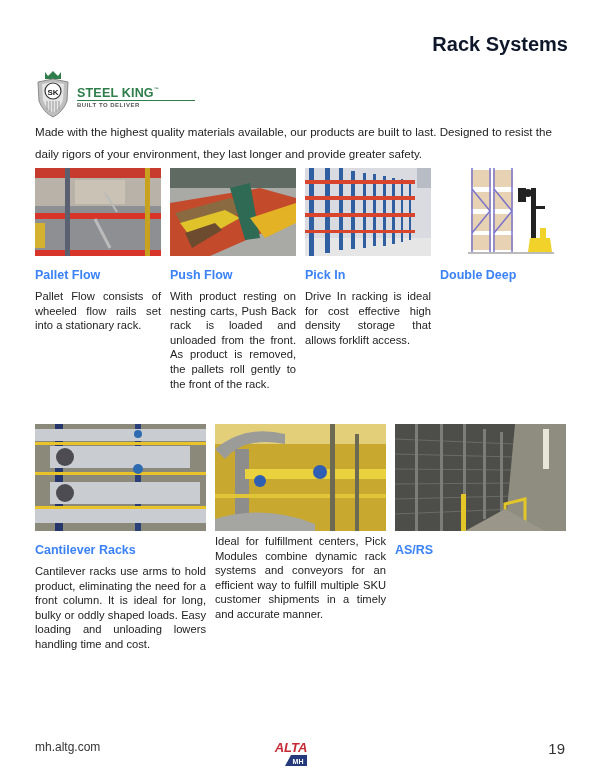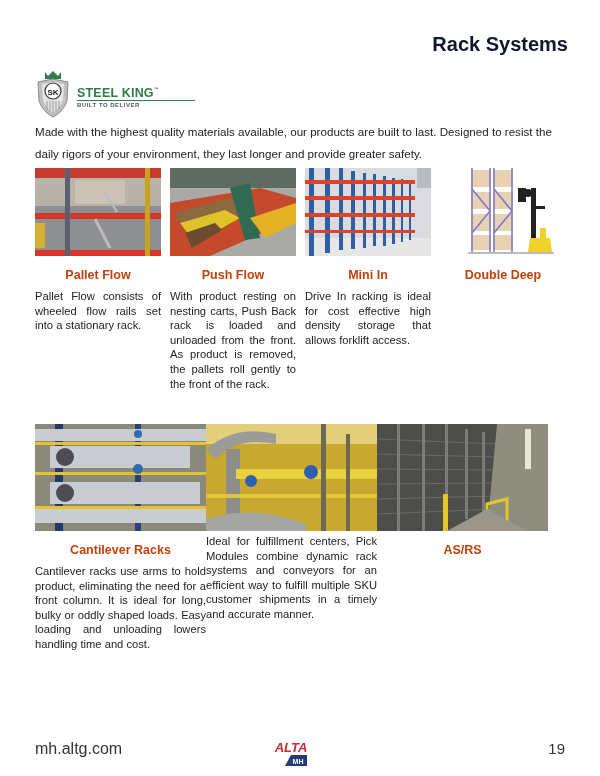--- a/index.html
+++ b/index.html
@@ -11,30 +11,30 @@
     .logo { position: absolute; left: 35px; top: 69px; width: 160px; height: 50px; }
     .logo-shield { position: absolute; left: 0; top: 0; width: 36px; height: 50px; }
     .logo-text { position: absolute; left: 42px; top: 17px; font-size: 12.5px; font-weight: 900; color: #2e7d4a; letter-spacing: 0.2px; }
     .logo-tm { font-size: 5px; vertical-align: top; }
     .logo-rule { position: absolute; left: 42px; top: 31px; width: 118px; height: 1px; background: #2e7d4a; }
     .logo-tagline { position: absolute; left: 42px; top: 33px; font-size: 6px; font-weight: bold; color: #555; letter-spacing: 0.5px; }
 
     .intro { position: absolute; left: 35px; top: 121px; width: 532px; font-size: 11.6px; line-height: 22px; color: #222; }
 
     .row1 { position: absolute; left: 35px; top: 168px; width: 532px; display: grid; grid-template-columns: repeat(4, 126px); column-gap: 9px; }
-    .row2 { position: absolute; left: 35px; top: 424px; width: 532px; display: grid; grid-template-columns: repeat(3, 171px); }
+    .row2 { position: absolute; left: 35px; top: 424px; width: 532px; display: grid; grid-template-columns: repeat(3, 171px); column-gap: 9px; }
 
     .photo { height: 88px; position: relative; overflow: hidden; }
     .row2 .photo { height: 107px; }
 
-    .card-title { text-align: center; font-size: 12.5px; font-weight: bold; color: #c2410c; margin-top: 12px; height: 18px; }
+    .card-title { font-size: 12.5px; font-weight: bold; color: #3b82f6; margin-top: 12px; height: 18px; }
     .row2 .card-title { margin-top: 12px; }
     .card-text { font-size: 11.2px; line-height: 14.6px; color: #222; text-align: justify; text-align-last: left; margin-top: 3px; }
 
-    .footer-url { position: absolute; left: 35px; top: 740px; font-size: 16px; color: #333; }
+    .footer-url { position: absolute; left: 35px; top: 740px; font-size: 12px; color: #333; }
     .footer-page { position: absolute; right: 35px; top: 740px; font-size: 15px; color: #333; }
     .footer-logo { position: absolute; left: 271px; top: 739px; width: 40px; height: 28px; }
   </style>
 </head>
 <body>
 
 <div class="page-title">Rack Systems</div>
 
 <div class="logo">
   <svg class="logo-shield" viewBox="0 0 36 50">
@@ -109,21 +109,21 @@
         </g>
         <g fill="#d8452c">
           <rect x="0" y="12" width="110" height="4"></rect>
             <rect x="0" y="28" width="110" height="4"></rect>
           <rect x="0" y="45" width="110" height="4"></rect>
             <rect x="0" y="62" width="110" height="3"></rect>
         </g>
         <rect x="112" y="0" width="14" height="20" fill="#b8bcc4"></rect>
       </svg>
     </div>
-    <div class="card-title">Mini In</div>
+    <div class="card-title">Pick In</div>
     <div class="card-text">Drive In racking is ideal for cost effective high density storage that allows forklift access.</div>
   </div>
 
   <div class="card">
     <div class="photo">
       <svg width="126" height="88" viewBox="0 0 126 88">
         <rect width="126" height="88" fill="#ffffff"></rect>
         <g fill="#e8d2b4">
           <rect x="31" y="2" width="20" height="17"></rect>
             <rect x="53" y="2" width="20" height="17"></rect>

